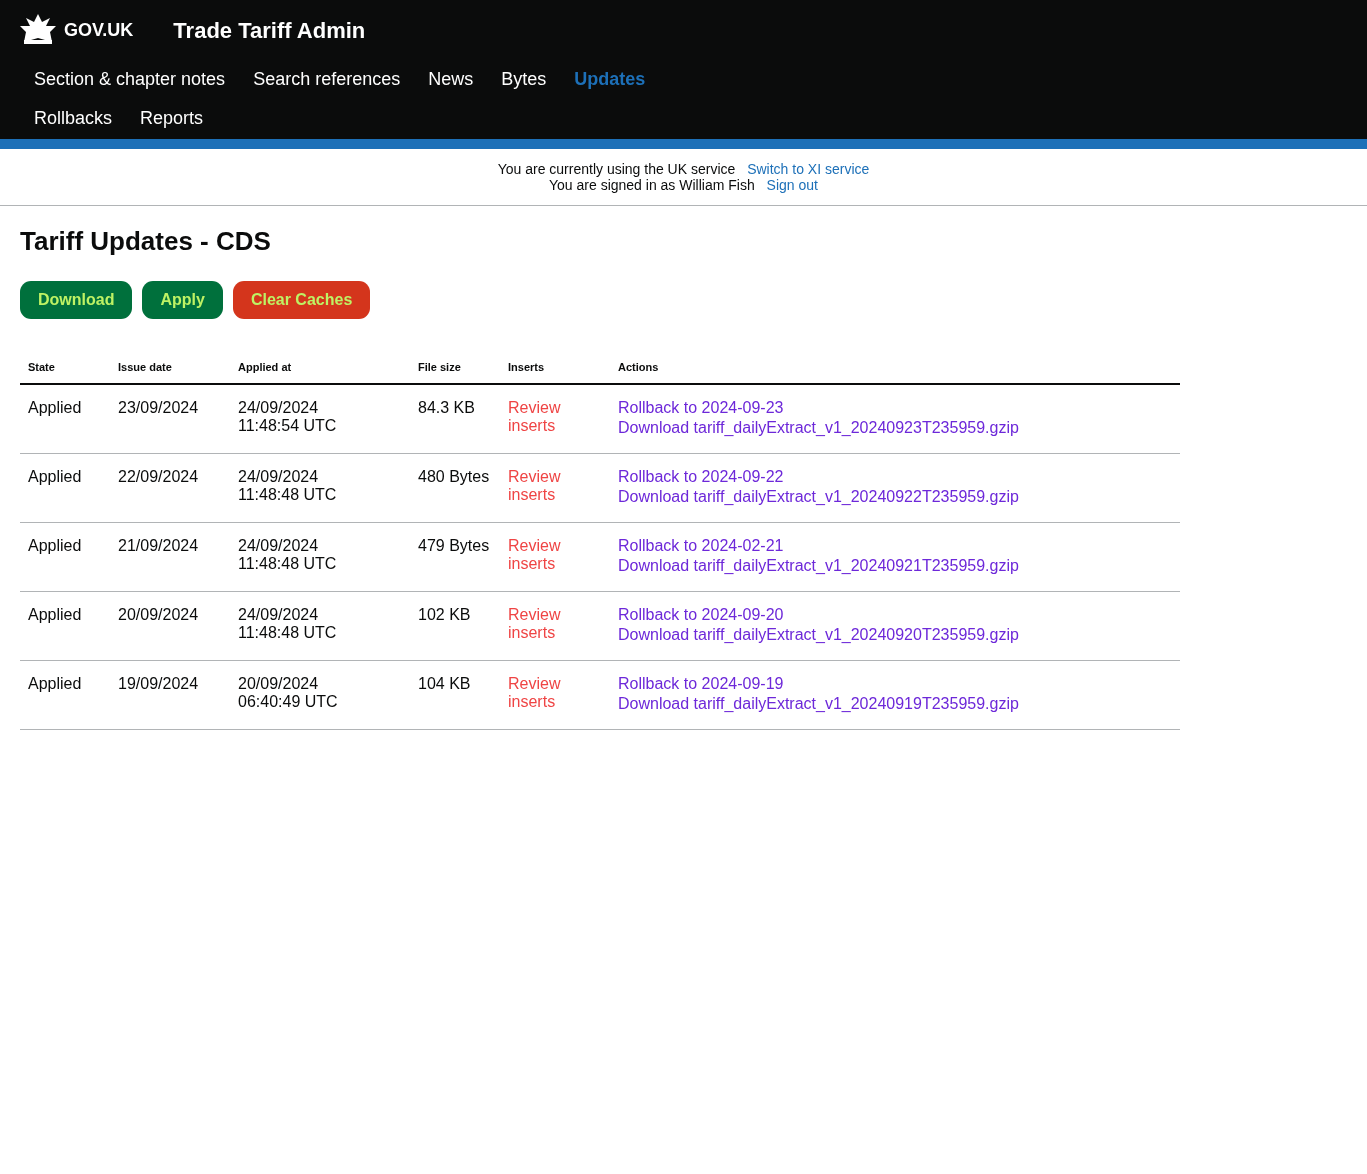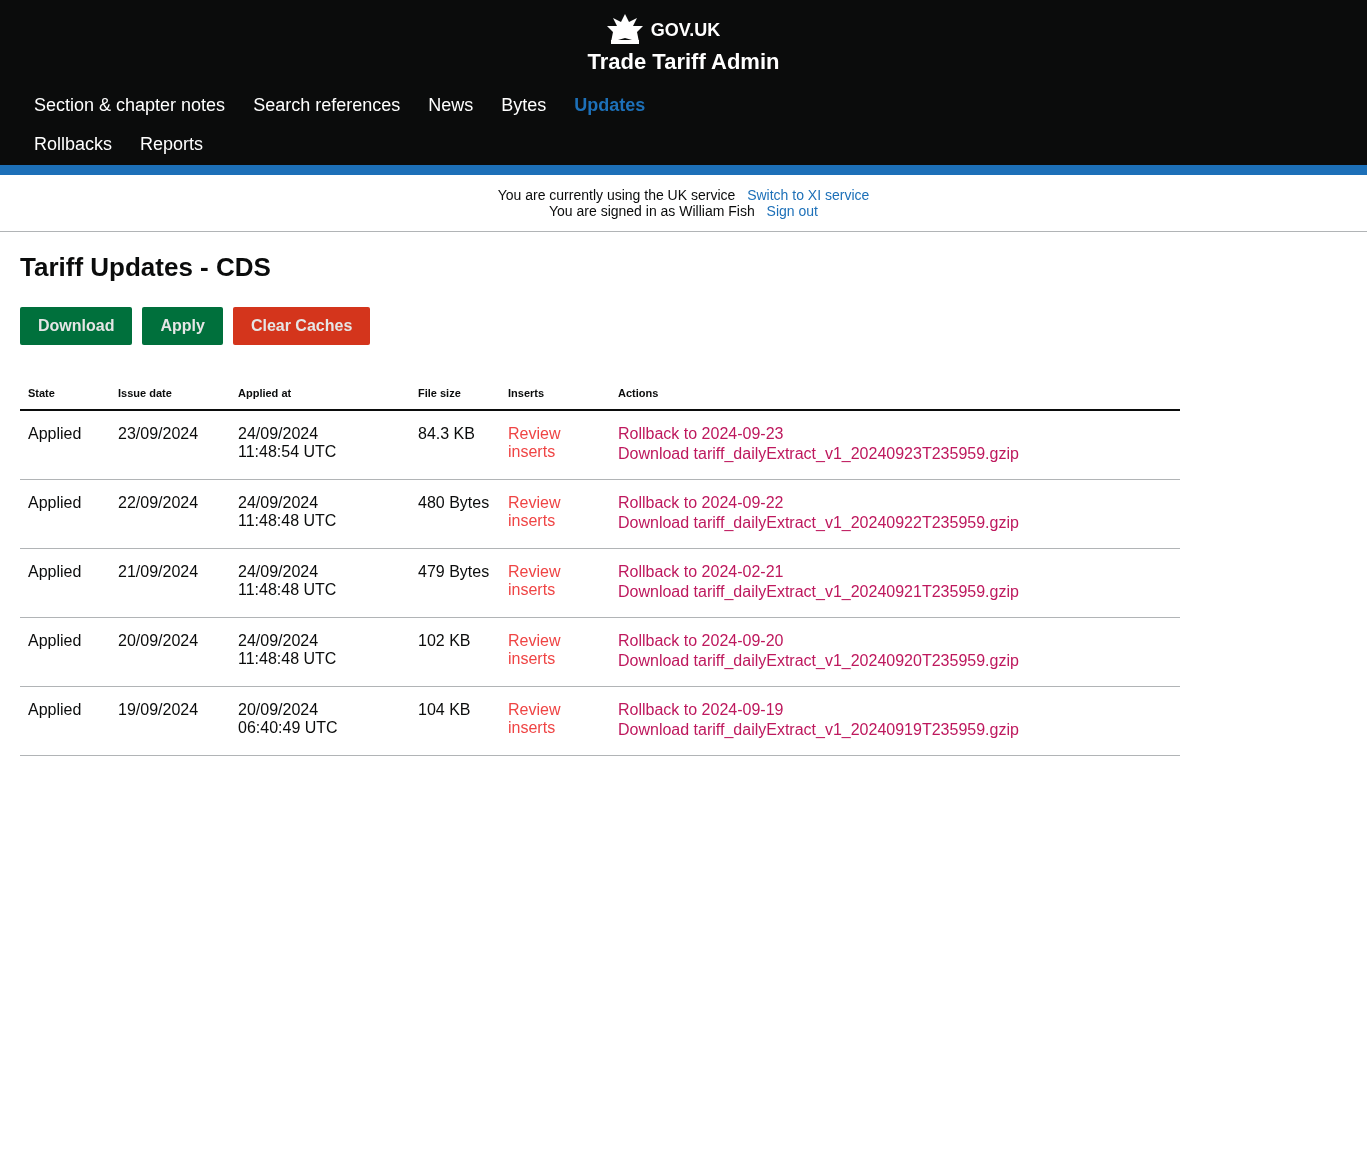--- a/index.html
+++ b/index.html
@@ -7,21 +7,20 @@
 
     
     .header {
       background: #0b0c0c;
       padding: 12px 20px 0 20px;
     }
     .header-top {
       display: flex;
       align-items: center;
       margin-bottom: 12px;
-      flex-direction: column;
     }
     .gov-logo {
       display: flex;
       align-items: center;
       color: #fff;
       font-weight: bold;
       font-size: 18px;
       margin-right: 40px;
       text-decoration: none;
     }
@@ -87,22 +86,22 @@
       display: flex;
       gap: 10px;
       margin-bottom: 32px;
     }
     .btn {
       padding: 10px 18px;
       font-size: 16px;
       font-weight: bold;
       border: none;
       cursor: pointer;
-      color: #e5e5e5;
-      border-radius: 2px;
+      color: #bef264;
+      border-radius: 11px;
       text-align: right;
     }
     .btn-download { background: #00703c; }
     .btn-apply { background: #00703c; }
     .btn-clear { background: #d4351c; }
 
     
     table {
       width: 100%;
       border-collapse: collapse;
@@ -116,21 +115,21 @@
       vertical-align: bottom;
     }
     td {
       padding: 14px 8px;
       border-bottom: 1px solid #b1b4b6;
       font-size: 16px;
       vertical-align: top;
     }
     .actions-cell a {
       display: block;
-      color: #be185d;
+      color: #6d28d9;
       text-decoration: none;
       margin-bottom: 2px;
     }
     .inserts-cell a {
       color: #ef4444;
       text-decoration: none;
       margin-top: 44px;
     }
 
     .col-state { width: 90px; }

